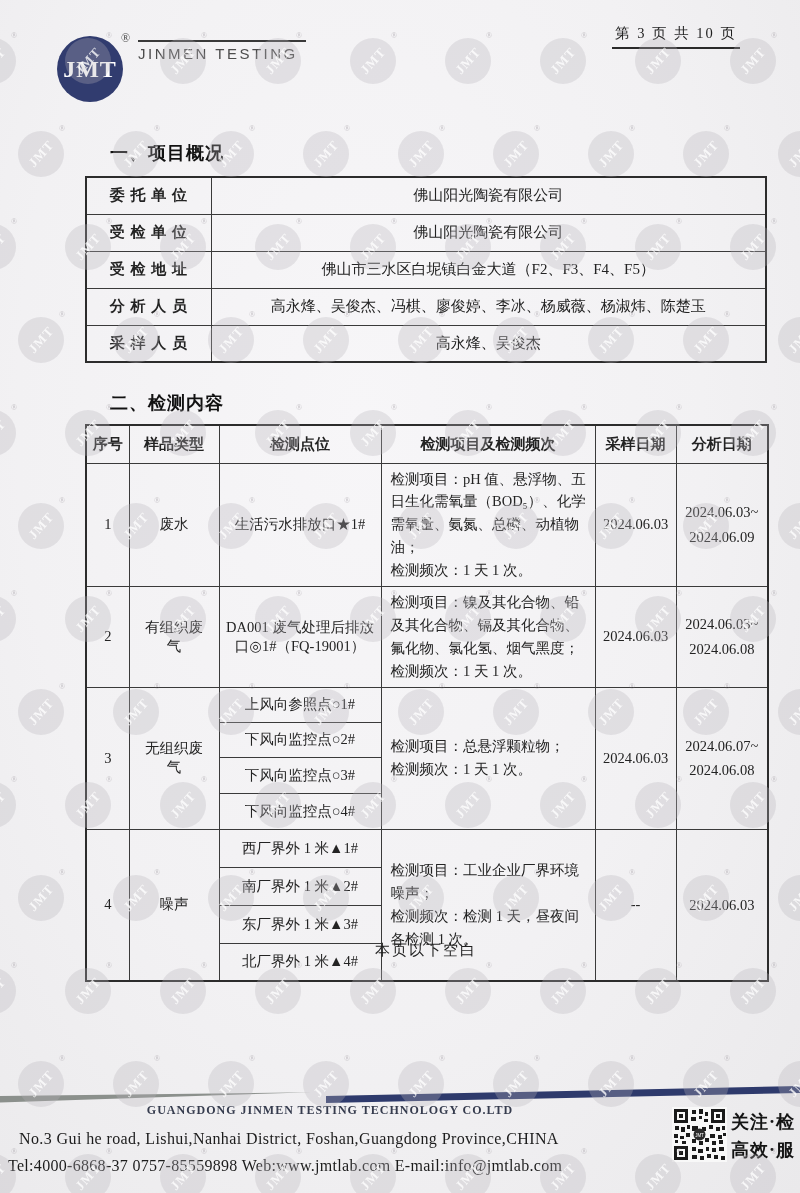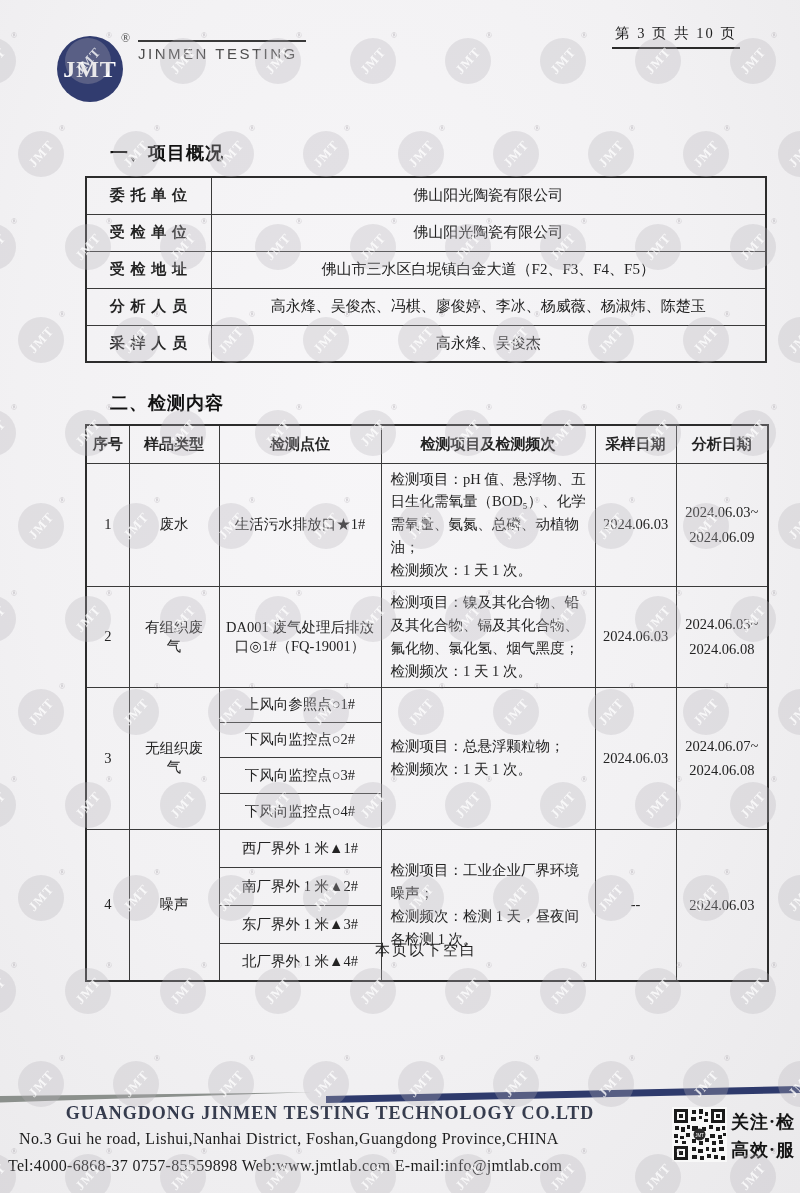--- a/index.html
+++ b/index.html
@@ -46,21 +46,21 @@
   .t2 th { height:38px; font-weight:600; font-size:15px; }
   .t2 .c { text-align:center; }
   .t2 .type { padding:2px 13px; text-align:center; }
   .t2 .items { text-align:left; padding:4px 6px 4px 9px; line-height:1.58; white-space:pre-line; }
   .t2 .pre { white-space:pre-line; line-height:1.7; }
   .blank-note { position:absolute; left:85px; top:941px; width:682px; text-align:center;
                 font-size:15px; color:#1e1e1e; letter-spacing:2px; }
   
   .stripes { position:absolute; left:0; top:1080px; width:800px; height:26px; }
   .f-company { position:absolute; left:0; top:1103px; width:660px; text-align:center;
-               font-size:18px; font-weight:600; letter-spacing:1px; color:#363c4e; }
+               font-size:12px; font-weight:600; letter-spacing:1px; color:#363c4e; }
   .f-address { position:absolute; left:19px; top:1130px; font-size:16px; color:#1c1c1c; letter-spacing:0.4px; }
   .f-contact { position:absolute; left:8px; top:1157px; font-size:16px; color:#1c1c1c; letter-spacing:0.3px; }
   .qr { position:absolute; left:672px; top:1107px; width:55px; height:55px; }
   .slogan { position:absolute; left:731px; top:1108px; font-size:18px; font-weight:bold;
             color:#141414; line-height:28px; letter-spacing:1px; white-space:nowrap; }
 </style>
 </head>
 <body>
 
 <div class="page">

